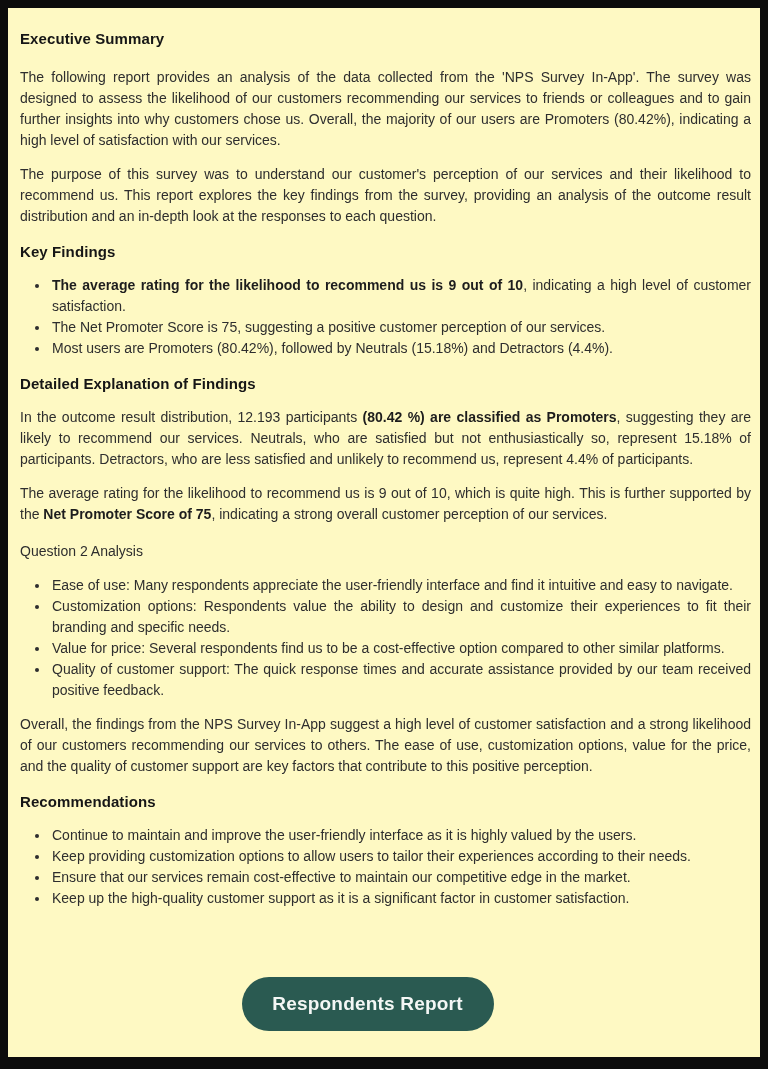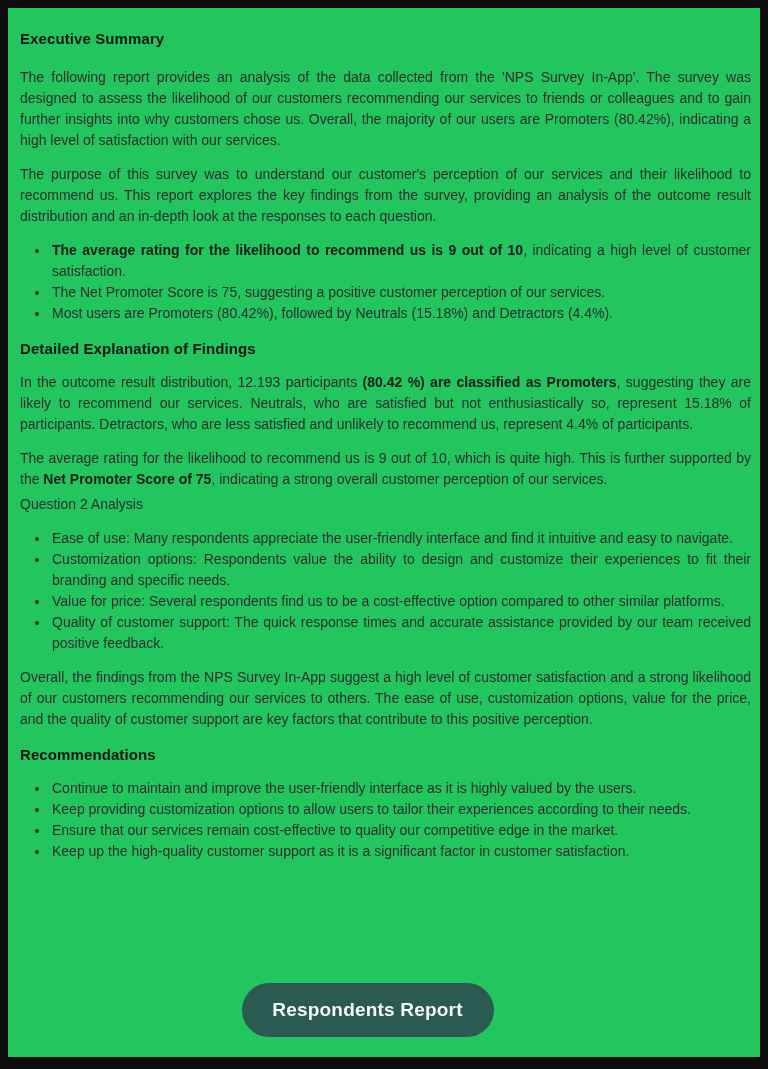--- a/index.html
+++ b/index.html
@@ -9,25 +9,25 @@
     background: #0c0c0c;
     font-family: "Liberation Sans", "DejaVu Sans", sans-serif;
     overflow: hidden;
   }
   .page {
     position: absolute;
     left: 8px;
     top: 8px;
     width: 752px;
     height: 1049px;
-    background: #22c55e;
+    background: #fef9c3;
     box-sizing: border-box;
     display: flex;
     flex-direction: column;
-    padding: 20px 9px 5px 12px;
+    padding: 20px 9px 11px 12px;
     overflow: hidden;
   }
   .content { flex: 1 1 auto; overflow: hidden; }
   .footer {
     flex: 0 0 auto;
     display: flex;
     justify-content: center;
     padding: 14px 0 15px 0;
   }
   h3.sec-heading {
@@ -40,21 +40,21 @@
   }
   h3.sec-heading.first { margin-top: 0; }
   p.para {
     font-size: 14px;
     color: #2e2e2e;
     line-height: 21px;
     margin: 13px 0 0 0;
     text-align: justify;
   }
   p.para.tight { margin-top: 18px; }
-  p.para.contig { margin-top: 4px; }
+  p.para.contig { margin-top: 16px; }
   ul.bullets {
     margin: 13px 0 0 0;
     padding: 0 0 0 30px;
   }
   ul.bullets li {
     font-size: 14px;
     color: #2e2e2e;
     line-height: 21px;
     text-align: justify;
     padding-left: 2px;
@@ -84,20 +84,21 @@
     <section>
       <h3 class="sec-heading first">Executive Summary</h3>
       <p class="para tight">The following report provides an analysis of the data collected from the 'NPS Survey In-App'. The survey was designed to assess the likelihood of our customers recommending our services to friends or colleagues and to gain further insights into why customers chose us. Overall, the majority of our users are Promoters (80.42%), indicating a high level of satisfaction with our services.</p>
     </section>
 
     <section>
       <p class="para">The purpose of this survey was to understand our customer's perception of our services and their likelihood to recommend us. This report explores the key findings from the survey, providing an analysis of the outcome result distribution and an in-depth look at the responses to each question.</p>
     </section>
 
     <section>
+      <h3 class="sec-heading">Key Findings</h3>
       <ul class="bullets">
         <li><span class="b">The average rating for the likelihood to recommend us is 9 out of 10</span><span>, indicating a high level of customer satisfaction.</span></li>
         <li><span>The Net Promoter Score is 75, suggesting a positive customer perception of our services.</span></li>
         <li><span>Most users are Promoters (80.42%), followed by Neutrals (15.18%) and Detractors (4.4%).</span></li>
       </ul>
     </section>
 
     <section>
       <h3 class="sec-heading">Detailed Explanation of Findings</h3>
       <p class="para"><span>In the outcome result distribution, 12.193 participants </span><span class="b">(80.42 %) are classified as Promoters</span><span>, suggesting they are likely to recommend our services. Neutrals, who are satisfied but not enthusiastically so, represent 15.18% of participants. Detractors, who are less satisfied and unlikely to recommend us, represent 4.4% of participants.</span></p>
@@ -113,21 +114,21 @@
 
     <section>
       <p class="para">Overall, the findings from the NPS Survey In-App suggest a high level of customer satisfaction and a strong likelihood of our customers recommending our services to others. The ease of use, customization options, value for the price, and the quality of customer support are key factors that contribute to this positive perception.</p>
     </section>
 
     <section>
       <h3 class="sec-heading">Recommendations</h3>
       <ul class="bullets">
         <li>Continue to maintain and improve the user-friendly interface as it is highly valued by the users.</li>
         <li>Keep providing customization options to allow users to tailor their experiences according to their needs.</li>
-        <li>Ensure that our services remain cost-effective to quality our competitive edge in the market.</li>
+        <li>Ensure that our services remain cost-effective to maintain our competitive edge in the market.</li>
         <li>Keep up the high-quality customer support as it is a significant factor in customer satisfaction.</li>
       </ul>
     </section>
 
   </div>
 
   <div class="footer">
     <button class="regen">Respondents Report</button>
   </div>
 </div>

